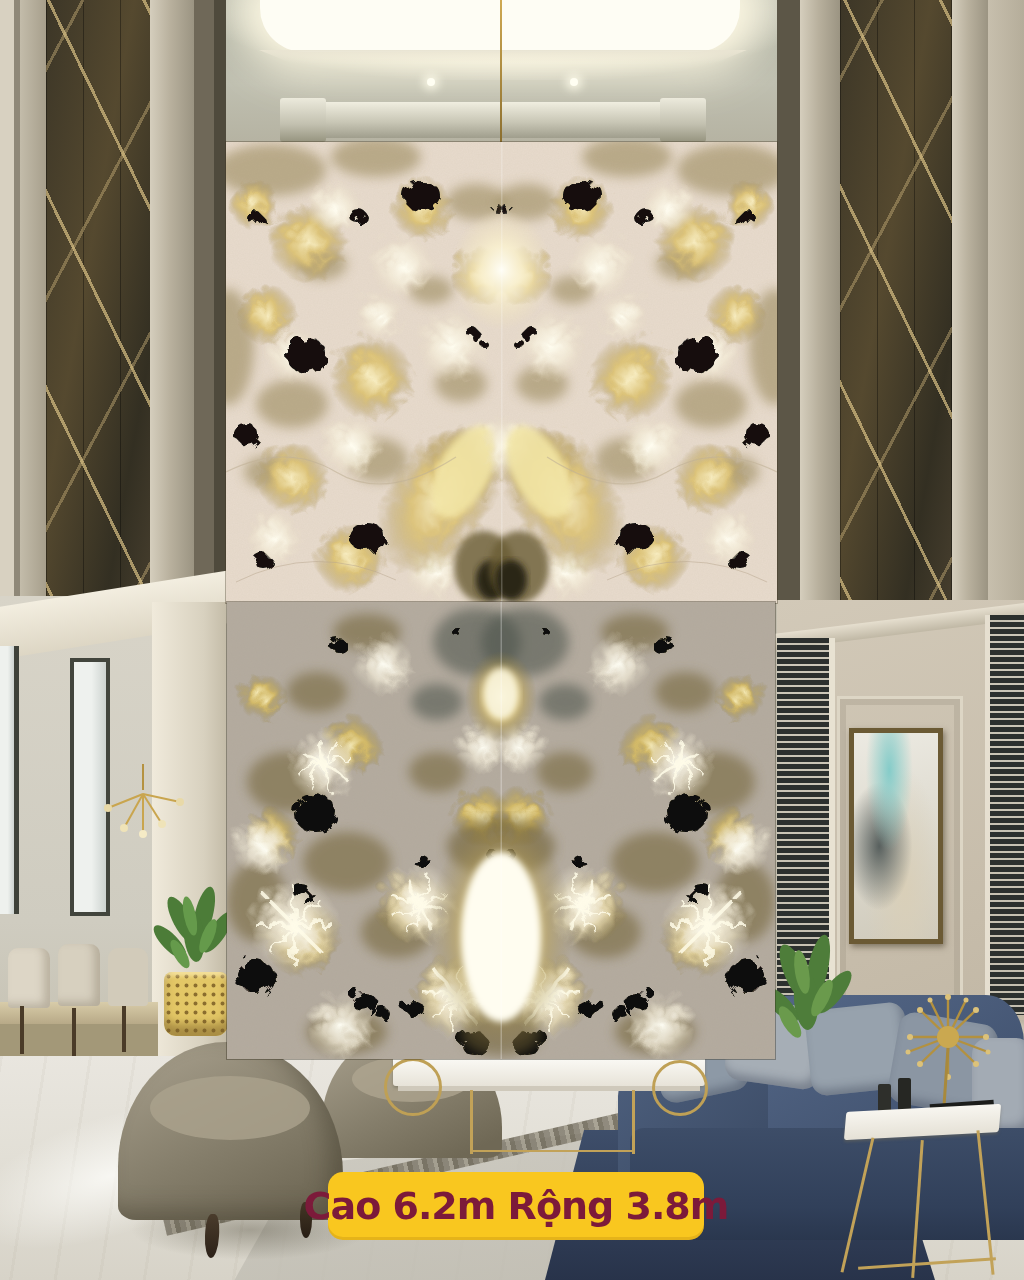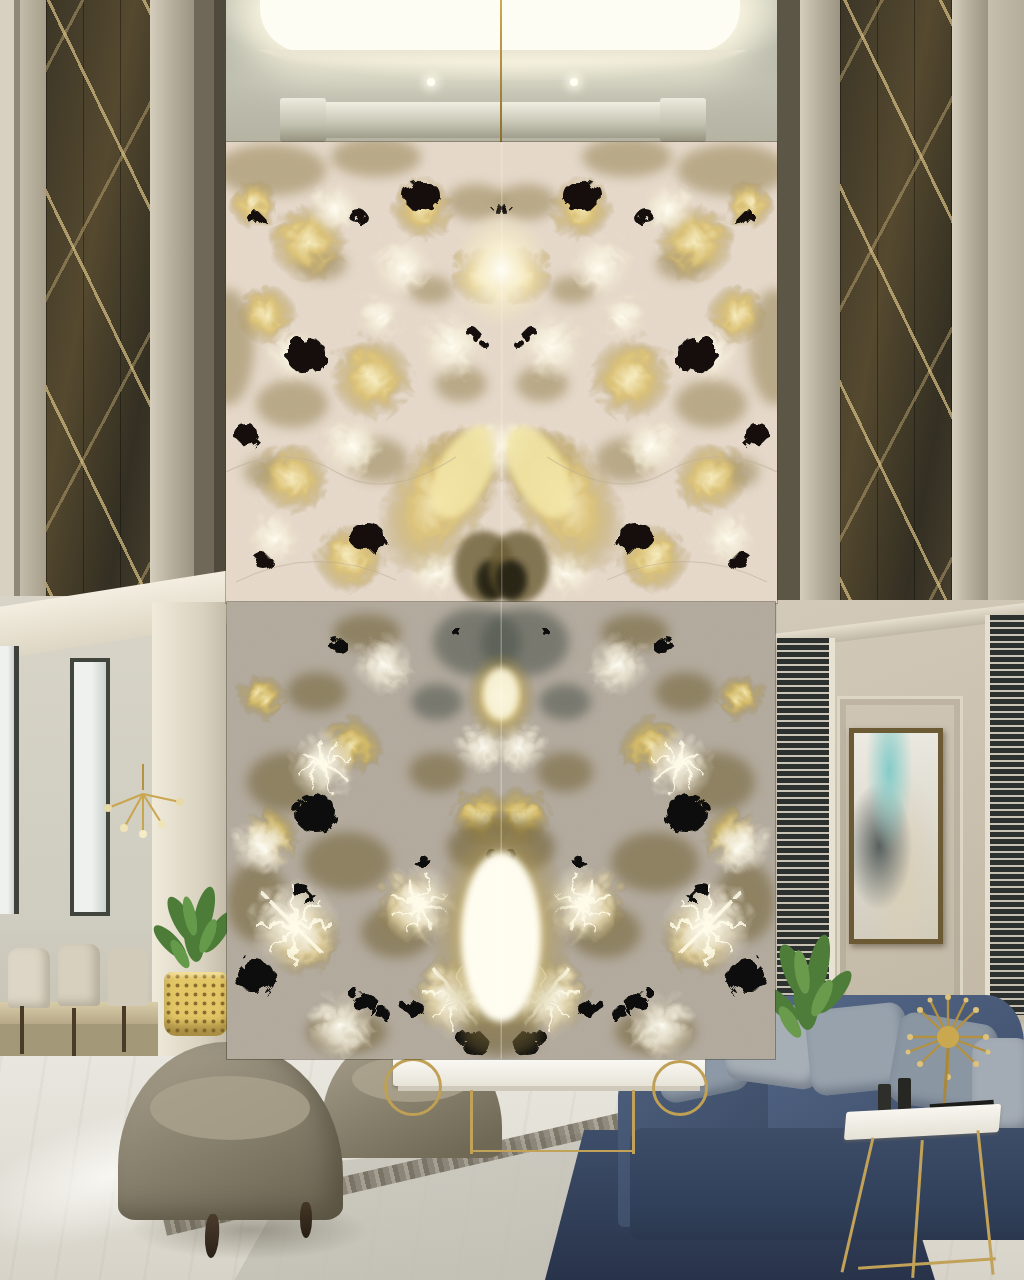--- a/index.html
+++ b/index.html
@@ -433,14 +433,17 @@
     <use href="#b-half" transform="translate(548,0) scale(-1,1)"></use>
     <ellipse cx="274" cy="245" rx="54" ry="30" fill="#6f6136" opacity="0.6" filter="url(#b-bl6)"></ellipse>
     <ellipse cx="274" cy="430" rx="40" ry="24" fill="#6f6136" opacity="0.55" filter="url(#b-bl6)"></ellipse>
     <ellipse cx="274" cy="330" rx="72" ry="115" fill="url(#b-gB)" opacity="0.85"></ellipse>
     <ellipse cx="274" cy="335" rx="40" ry="85" fill="#fffdf0" filter="url(#b-bl3)"></ellipse>
     <ellipse cx="274" cy="95" rx="36" ry="46" fill="url(#b-gB)" opacity="0.9"></ellipse>
     <ellipse cx="274" cy="92" rx="18" ry="26" fill="#fdf9e4" filter="url(#b-bl3)" opacity="0.85"></ellipse>
     <rect x="273.5" width="1.5" height="457" fill="#ffffff" opacity="0.28"></rect>
   </svg>
 
+  <div class="abs" id="banner">
+    <span>Cao 6.2m Rộng 3.8m</span>
+  </div>
 
 </div>
 
 </body></html>

